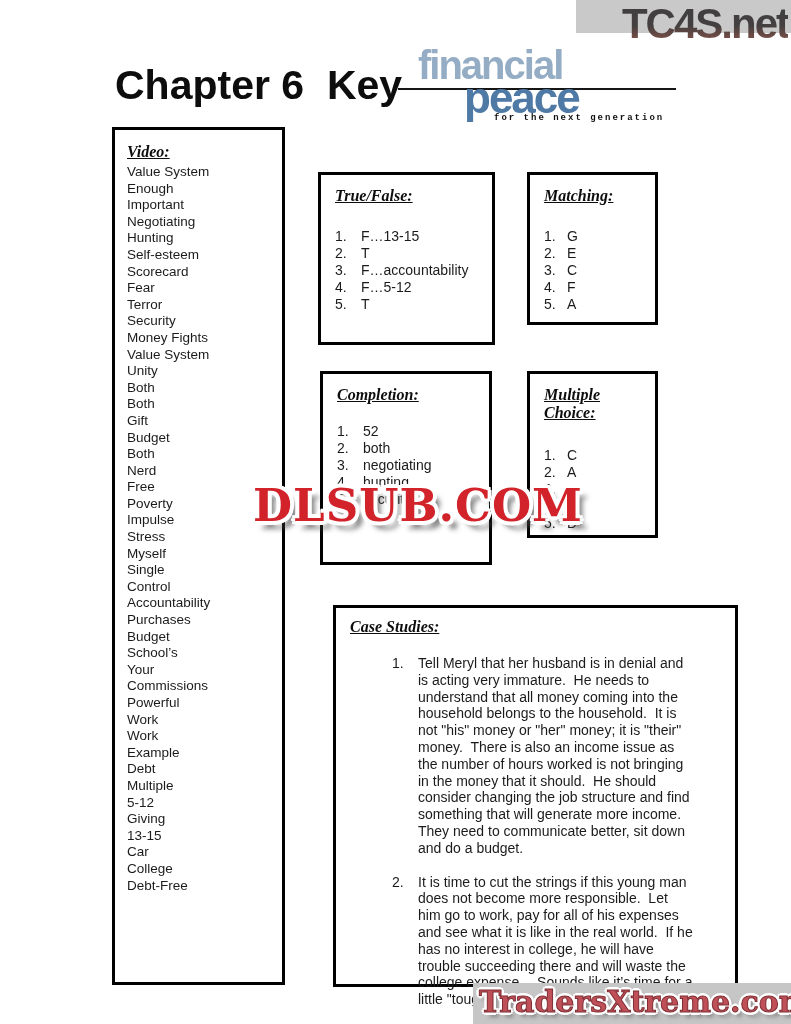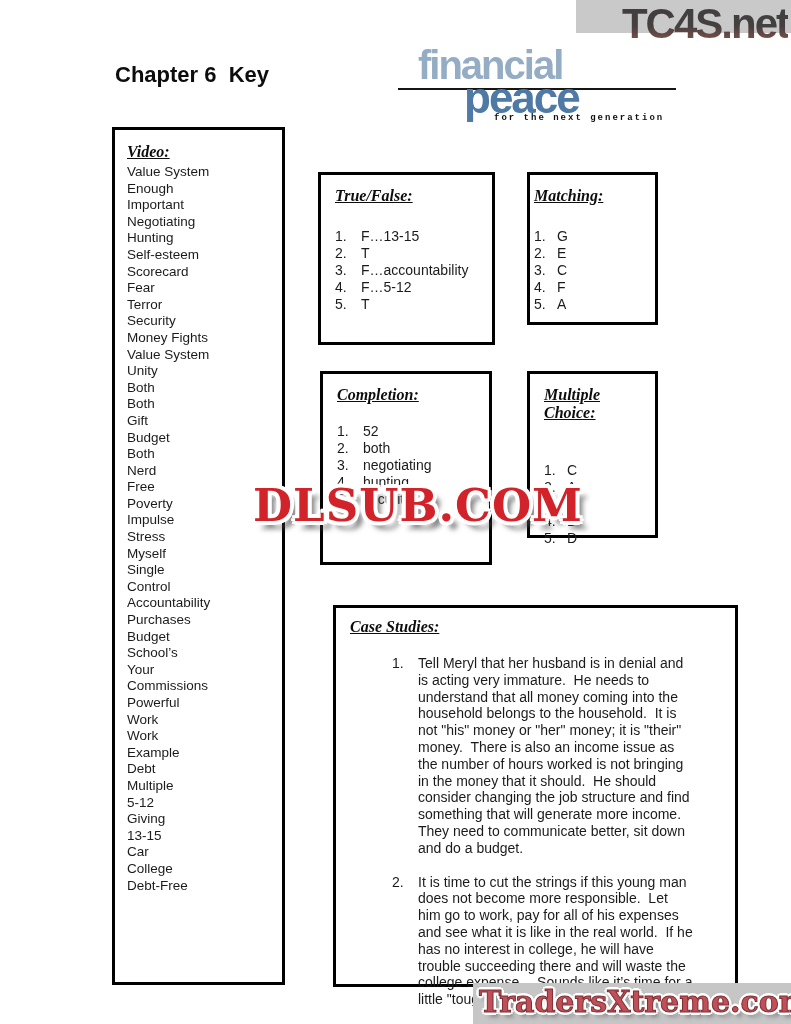--- a/index.html
+++ b/index.html
@@ -18,21 +18,21 @@
   .tc4s-text {
     position:absolute; top:1px; right:3px;
     font-weight:bold; font-size:42px; letter-spacing:-2px; line-height:1.1;
     background:linear-gradient(180deg,#3e3e40 0%,#454040 55%,#905549 95%);
     -webkit-background-clip:text; background-clip:text; color:transparent;
   }
 
   
   .title {
     position:absolute; left:115px; top:62px;
-    font-size:22px; font-weight:bold; color:#0d0d0d; white-space:pre;
+    font-size:41px; font-weight:bold; color:#0d0d0d; white-space:pre;
     letter-spacing:0;
   }
 
   
   .logo { position:absolute; left:398px; top:50px; width:278px; height:78px; }
   .logo-financial {
     position:absolute; left:20px; top:-7px;
     font-size:40px; font-weight:bold; letter-spacing:-2px; color:#94adc5;
   }
   .logo-line {
@@ -59,29 +59,29 @@
   .video-box h2 { margin-bottom:3px; }
   .plain-list .li-row { font-size:13.5px; line-height:16.6px; white-space:nowrap; }
 
   .num-list .li-row { display:flex; font-size:14px; line-height:17px; }
   .num-list .li-num { width:26px; flex-shrink:0; }
   .num-list .li-text { flex:1; }
 
   .tf-box { left:318px; top:172px; width:177px; height:173px; padding:12px 8px 0 14px; }
   .tf-box h2 { margin-bottom:23px; }
 
-  .match-box { left:527px; top:172px; width:131px; height:153px; padding:12px 8px 0 4px; }
+  .match-box { left:527px; top:172px; width:131px; height:153px; padding:12px 8px 0 14px; }
   .match-box h2 { margin-bottom:23px; }
   .match-box .li-num { width:23px; }
 
   .comp-box { left:320px; top:371px; width:172px; height:194px; padding:12px 8px 0 14px; }
   .comp-box h2 { margin-bottom:19px; }
 
   .mc-box { left:527px; top:371px; width:131px; height:167px; padding:12px 8px 0 14px; }
-  .mc-box h2 { margin-bottom:40px; width:80px; }
+  .mc-box h2 { margin-bottom:25px; width:80px; }
   .mc-box .li-num { width:23px; }
 
   .case-box { left:333px; top:605px; width:405px; height:382px; padding:10px 0 0 14px; }
   .case-box h2 { margin-bottom:19px; }
   .case-list { padding-left:42px; width:343px; }
   .case-list .li-row { font-size:14px; line-height:16.8px; margin-bottom:17px; }
   .case-list .li-num { width:26px; }
   .case-list .li-text { white-space:pre-wrap; }
 
   

